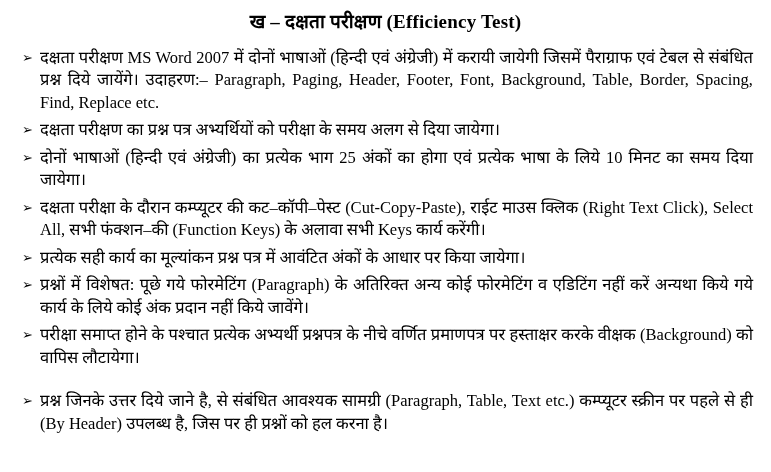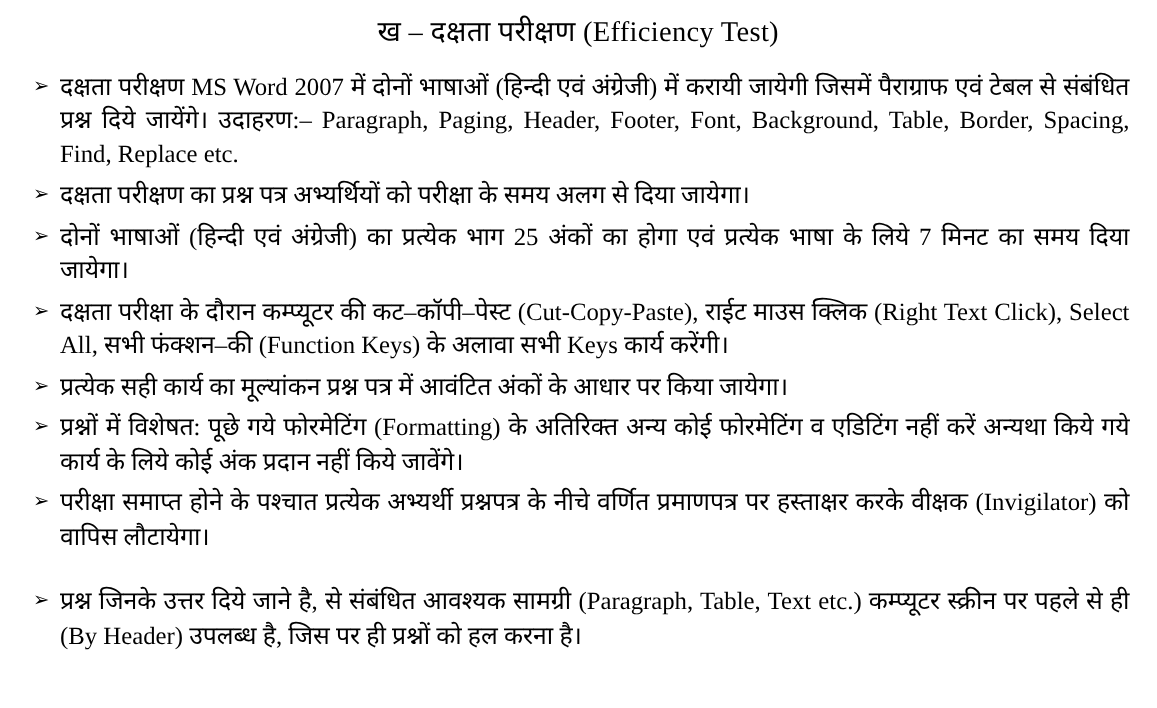--- a/index.html
+++ b/index.html
@@ -17,21 +17,21 @@
   .page {
     width: 771px;
     height: 472px;
     box-sizing: border-box;
     padding: 6px 14px 0 14px;
     position: relative;
   }
   .doc-title {
     text-align: center;
     font-size: 19px;
-    font-weight: normal;
+    font-weight: bold;
     letter-spacing: 0.2px;
     margin: 4px 0 12px 0;
     line-height: 1.3;
   }
   ul.bullet-list {
     list-style: none;
     margin: 0;
     padding: 0;
   }
   li.bullet-item {
@@ -76,37 +76,37 @@
     <li class="bullet-item">
       <span class="bullet-marker">➢</span>
       <span class="bullet-text">दक्षता परीक्षण MS Word 2007 में दोनों भाषाओं (हिन्दी एवं अंग्रेजी) में करायी जायेगी जिसमें पैराग्राफ एवं टेबल से संबंधित प्रश्न दिये जायेंगे। उदाहरण:– Paragraph, Paging, Header, Footer, Font, Background, Table, Border, Spacing, Find, Replace etc.</span>
     </li>
     <li class="bullet-item">
       <span class="bullet-marker">➢</span>
       <span class="bullet-text">दक्षता परीक्षण का प्रश्न पत्र अभ्यर्थियों को परीक्षा के समय अलग से दिया जायेगा।</span>
     </li>
     <li class="bullet-item">
       <span class="bullet-marker">➢</span>
-      <span class="bullet-text">दोनों भाषाओं (हिन्दी एवं अंग्रेजी) का प्रत्येक भाग 25 अंकों का होगा एवं प्रत्येक भाषा के लिये 7 मिनट का समय दिया जायेगा।</span>
+      <span class="bullet-text">दोनों भाषाओं (हिन्दी एवं अंग्रेजी) का प्रत्येक भाग 25 अंकों का होगा एवं प्रत्येक भाषा के लिये 10 मिनट का समय दिया जायेगा।</span>
     </li>
     <li class="bullet-item">
       <span class="bullet-marker">➢</span>
       <span class="bullet-text">दक्षता परीक्षा के दौरान कम्प्यूटर की कट–कॉपी–पेस्ट (Cut-Copy-Paste), राईट माउस क्लिक (Right Text Click), Select All, सभी फंक्शन–की (Function Keys) के अलावा सभी Keys कार्य करेंगी।</span>
     </li>
     <li class="bullet-item">
       <span class="bullet-marker">➢</span>
       <span class="bullet-text">प्रत्येक सही कार्य का मूल्यांकन प्रश्न पत्र में आवंटित अंकों के आधार पर किया जायेगा।</span>
     </li>
     <li class="bullet-item">
       <span class="bullet-marker">➢</span>
-      <span class="bullet-text">प्रश्नों में विशेषत: पूछे गये फोरमेटिंग (Formatting) के अतिरिक्त अन्य कोई फोरमेटिंग व एडिटिंग नहीं करें अन्यथा किये गये कार्य के लिये कोई अंक प्रदान नहीं किये जावेंगे।</span>
+      <span class="bullet-text">प्रश्नों में विशेषत: पूछे गये फोरमेटिंग (Paragraph) के अतिरिक्त अन्य कोई फोरमेटिंग व एडिटिंग नहीं करें अन्यथा किये गये कार्य के लिये कोई अंक प्रदान नहीं किये जावेंगे।</span>
     </li>
     <li class="bullet-item">
       <span class="bullet-marker">➢</span>
-      <span class="bullet-text">परीक्षा समाप्त होने के पश्चात प्रत्येक अभ्यर्थी प्रश्नपत्र के नीचे वर्णित प्रमाणपत्र पर हस्ताक्षर करके वीक्षक (Invigilator) को वापिस लौटायेगा।</span>
+      <span class="bullet-text">परीक्षा समाप्त होने के पश्चात प्रत्येक अभ्यर्थी प्रश्नपत्र के नीचे वर्णित प्रमाणपत्र पर हस्ताक्षर करके वीक्षक (Background) को वापिस लौटायेगा।</span>
     </li>
   </ul>
 
   <div class="gap-block"></div>
 
   <ul class="bullet-list last-group">
     <li class="bullet-item">
       <span class="bullet-marker">➢</span>
       <span class="bullet-text">प्रश्न जिनके उत्तर दिये जाने है, से संबंधित आवश्यक सामग्री (Paragraph, Table, Text etc.) कम्प्यूटर स्क्रीन पर पहले से ही (By Header) उपलब्ध है, जिस पर ही प्रश्नों को हल करना है।</span>
     </li>

